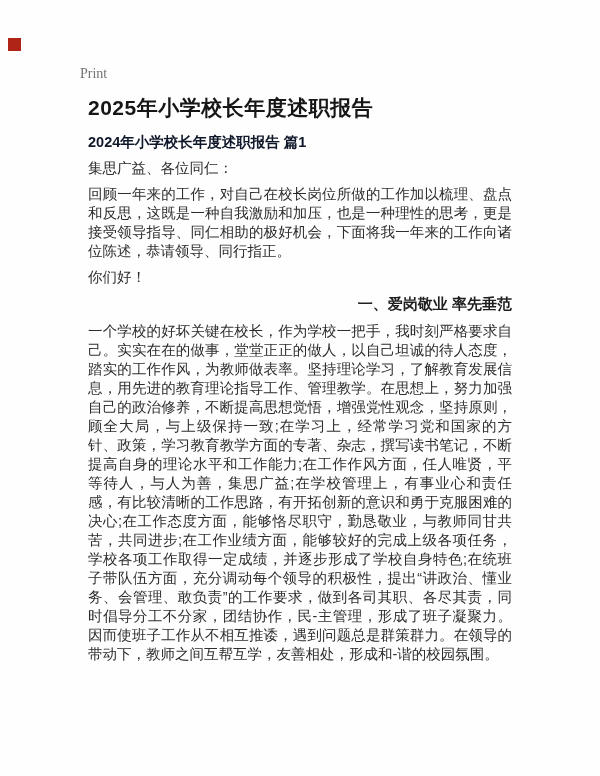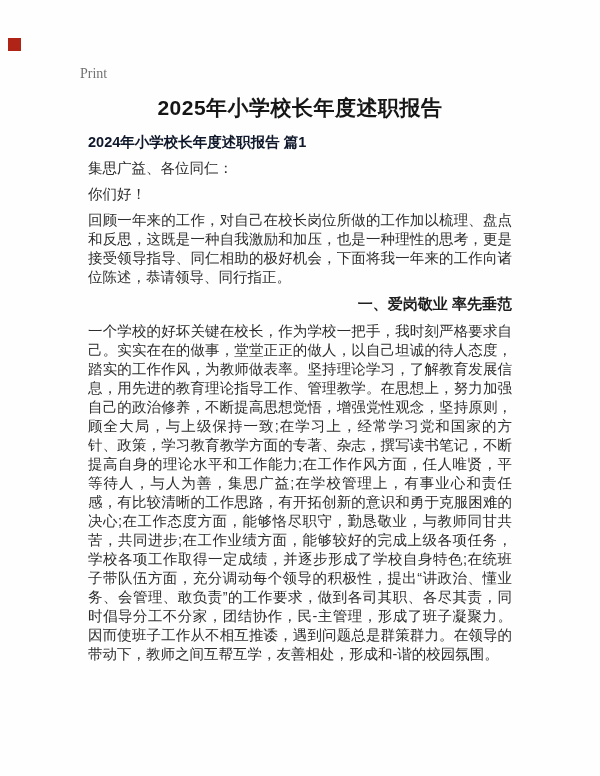--- a/index.html
+++ b/index.html
@@ -43,21 +43,21 @@
     line-height: 19px;
   }
   .content p {
     margin: 0 0 7px 0;
     text-align: justify;
     text-justify: inter-ideograph;
     word-break: break-all;
   }
   .doc-title {
     margin: 0 0 12px 0;
-    text-align: center;
+    text-align: left;
     font-size: 21px;
     line-height: 27px;
     font-weight: 700;
     color: #161616;
     letter-spacing: 0.5px;
   }
   .part-heading {
     font-weight: 700;
     color: #0f172a;
   }
@@ -81,23 +81,23 @@
 
   <div class="content">
 
     <h1 class="doc-title">2025年小学校长年度述职报告</h1>
 
 
     <p class="part-heading">2024年小学校长年度述职报告 篇1</p>
 
     <p>集思广益、各位同仁：</p>
 
+    <p>回顾一年来的工作，对自己在校长岗位所做的工作加以梳理、盘点和反思，这既是一种自我激励和加压，也是一种理性的思考，更是接受领导指导、同仁相助的极好机会，下面将我一年来的工作向诸位陈述，恭请领导、同行指正。</p>
+
     <p>你们好！</p>
-
-    <p>回顾一年来的工作，对自己在校长岗位所做的工作加以梳理、盘点和反思，这既是一种自我激励和加压，也是一种理性的思考，更是接受领导指导、同仁相助的极好机会，下面将我一年来的工作向诸位陈述，恭请领导、同行指正。</p>
 
 
     <h2 class="section-heading">一、爱岗敬业 率先垂范</h2>
 
     <p>一个学校的好坏关键在校长，作为学校一把手，我时刻严格要求自己。实实在在的做事，堂堂正正的做人，以自己坦诚的待人态度，踏实的工作作风，为教师做表率。坚持理论学习，了解教育发展信息，用先进的教育理论指导工作、管理教学。在思想上，努力加强自己的政治修养，不断提高思想觉悟，增强党性观念，坚持原则，顾全大局，与上级保持一致;在学习上，经常学习党和国家的方针、政策，学习教育教学方面的专著、杂志，撰写读书笔记，不断提高自身的理论水平和工作能力;在工作作风方面，任人唯贤，平等待人，与人为善，集思广益;在学校管理上，有事业心和责任感，有比较清晰的工作思路，有开拓创新的意识和勇于克服困难的决心;在工作态度方面，能够恪尽职守，勤恳敬业，与教师同甘共苦，共同进步;在工作业绩方面，能够较好的完成上级各项任务，学校各项工作取得一定成绩，并逐步形成了学校自身特色;在统班子带队伍方面，充分调动每个领导的积极性，提出“讲政治、懂业务、会管理、敢负责”的工作要求，做到各司其职、各尽其责，同时倡导分工不分家，团结协作，民-主管理，形成了班子凝聚力。因而使班子工作从不相互推诿，遇到问题总是群策群力。在领导的带动下，教师之间互帮互学，友善相处，形成和-谐的校园氛围。</p>
 
   </div>
 </div>
 
 </body></html>

